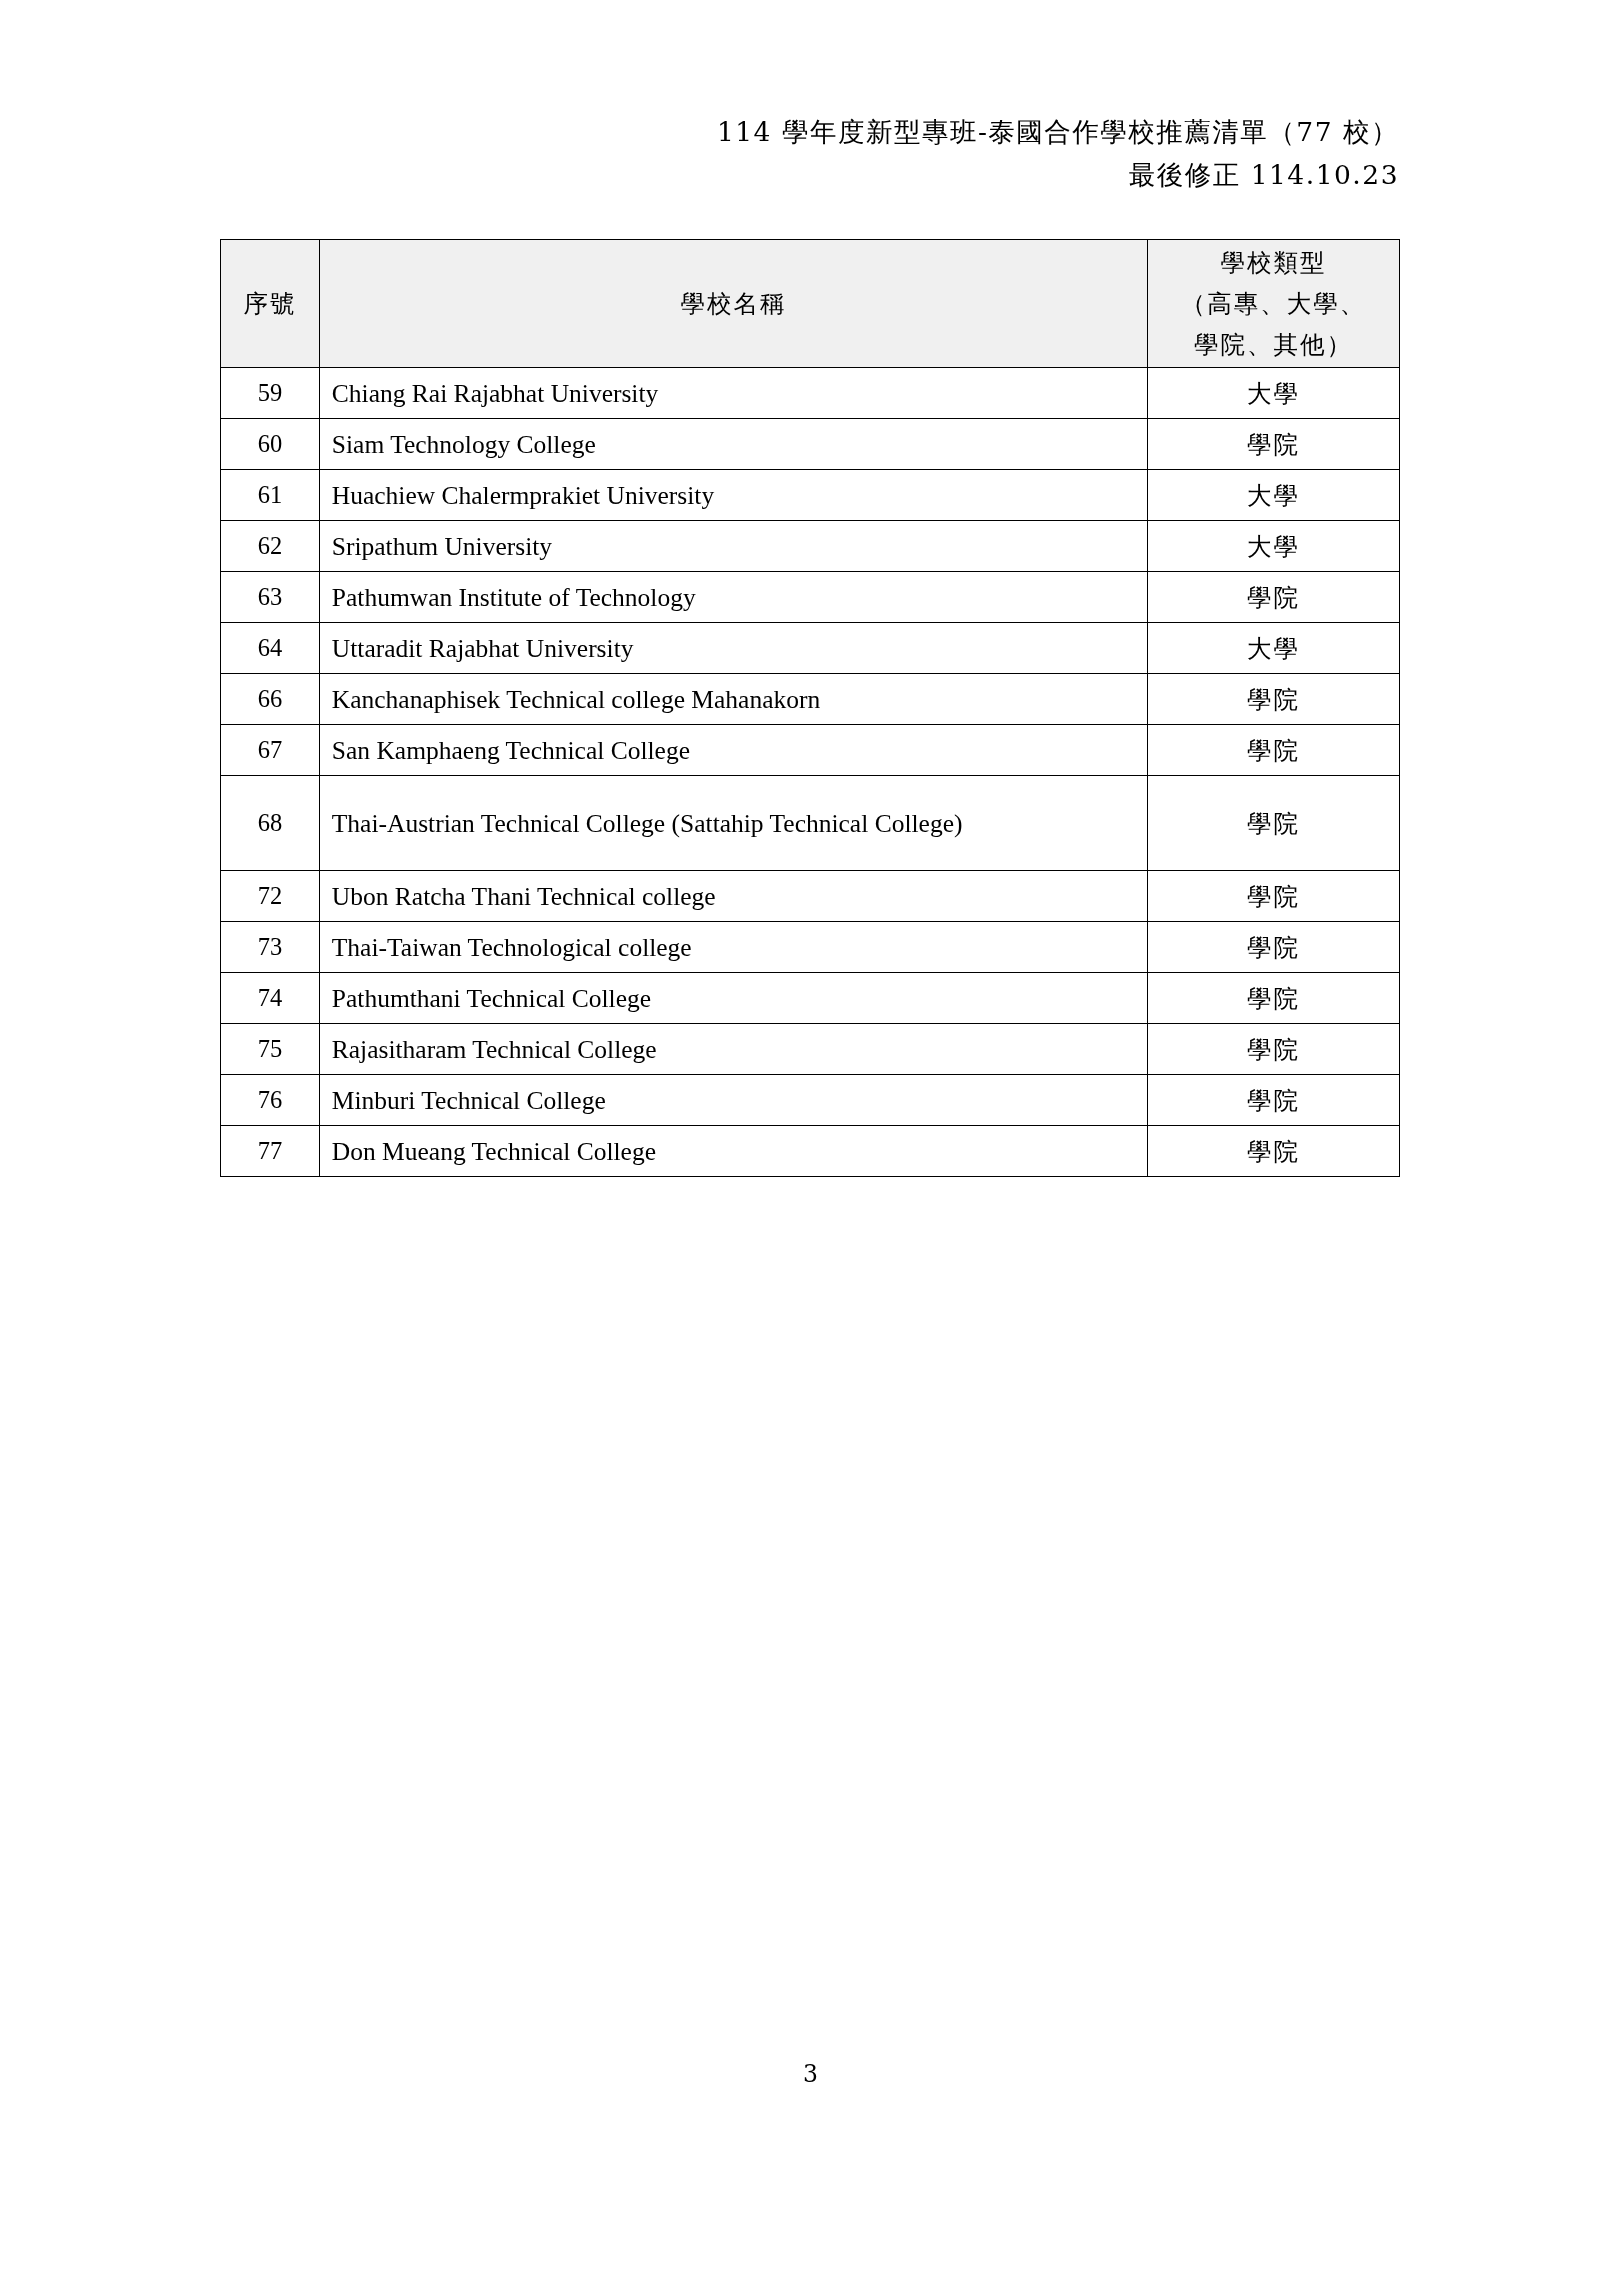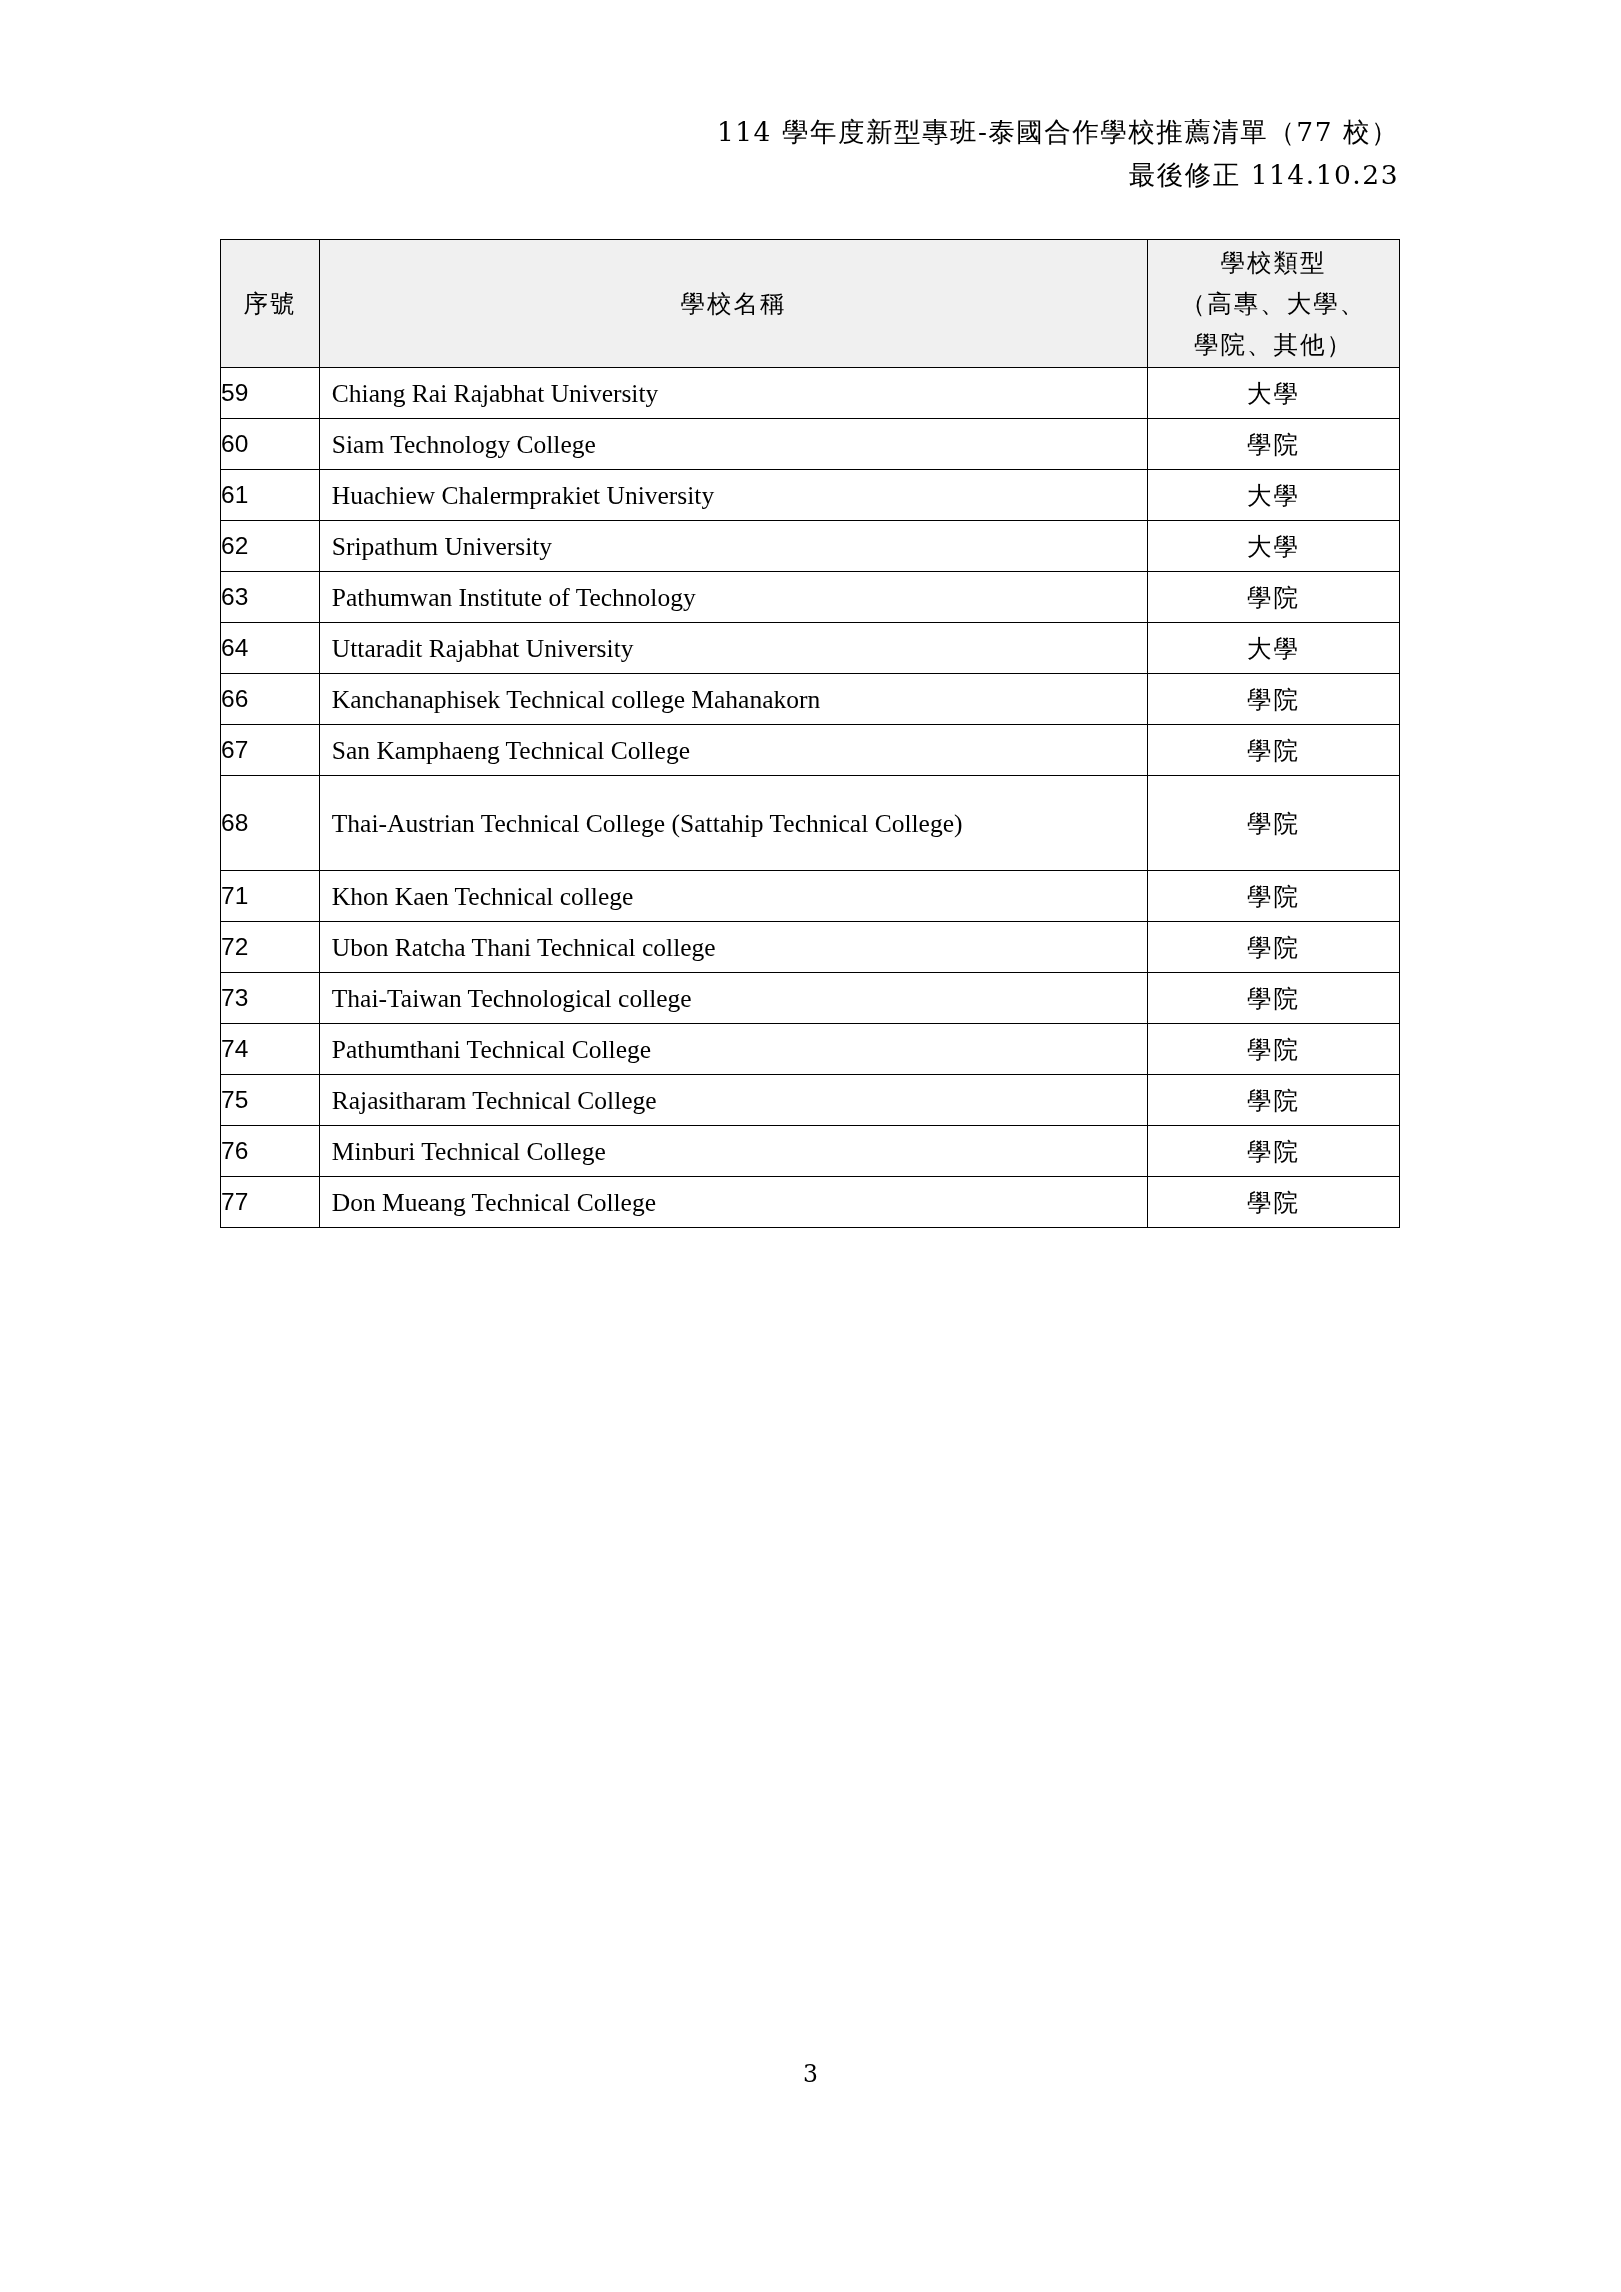--- a/index.html
+++ b/index.html
@@ -84,22 +84,23 @@
   thead th .th-sub {
     display: block;
     white-space: nowrap;
   }
 
   tbody td {
     height: 50px;
     font-size: 25.5px;
   }
   tbody td.cell-no {
-    font-size: 24.5px;
-    font-family: Liberation Sans, sans-serif;
+    text-align: center;
+    font-size: 24.5px;
+    font-family: Liberation Serif, serif;
   }
   tbody td.cell-name {
     text-align: left;
     padding-left: 11.8px;
     padding-right: 9px;
     font-size: 25.5px;
     line-height: 43px;
     font-family: "Liberation Serif", "DejaVu Serif", serif;
   }
   tbody td.cell-type {
@@ -190,25 +191,20 @@
             <td class="cell-no">67</td>
             <td class="cell-name">San Kamphaeng Technical College</td>
             <td class="cell-type">學院</td>
           </tr>
           <tr class="tall">
             <td class="cell-no">68</td>
             <td class="cell-name">Thai-Austrian Technical College (Sattahip Technical College)</td>
             <td class="cell-type">學院</td>
           </tr>
           <tr>
-            <td class="cell-no">71</td>
-            <td class="cell-name">Khon Kaen Technical college</td>
-            <td class="cell-type">學院</td>
-          </tr>
-          <tr>
             <td class="cell-no">72</td>
             <td class="cell-name">Ubon Ratcha Thani Technical college</td>
             <td class="cell-type">學院</td>
           </tr>
           <tr>
             <td class="cell-no">73</td>
             <td class="cell-name">Thai-Taiwan Technological college</td>
             <td class="cell-type">學院</td>
           </tr>
           <tr>

